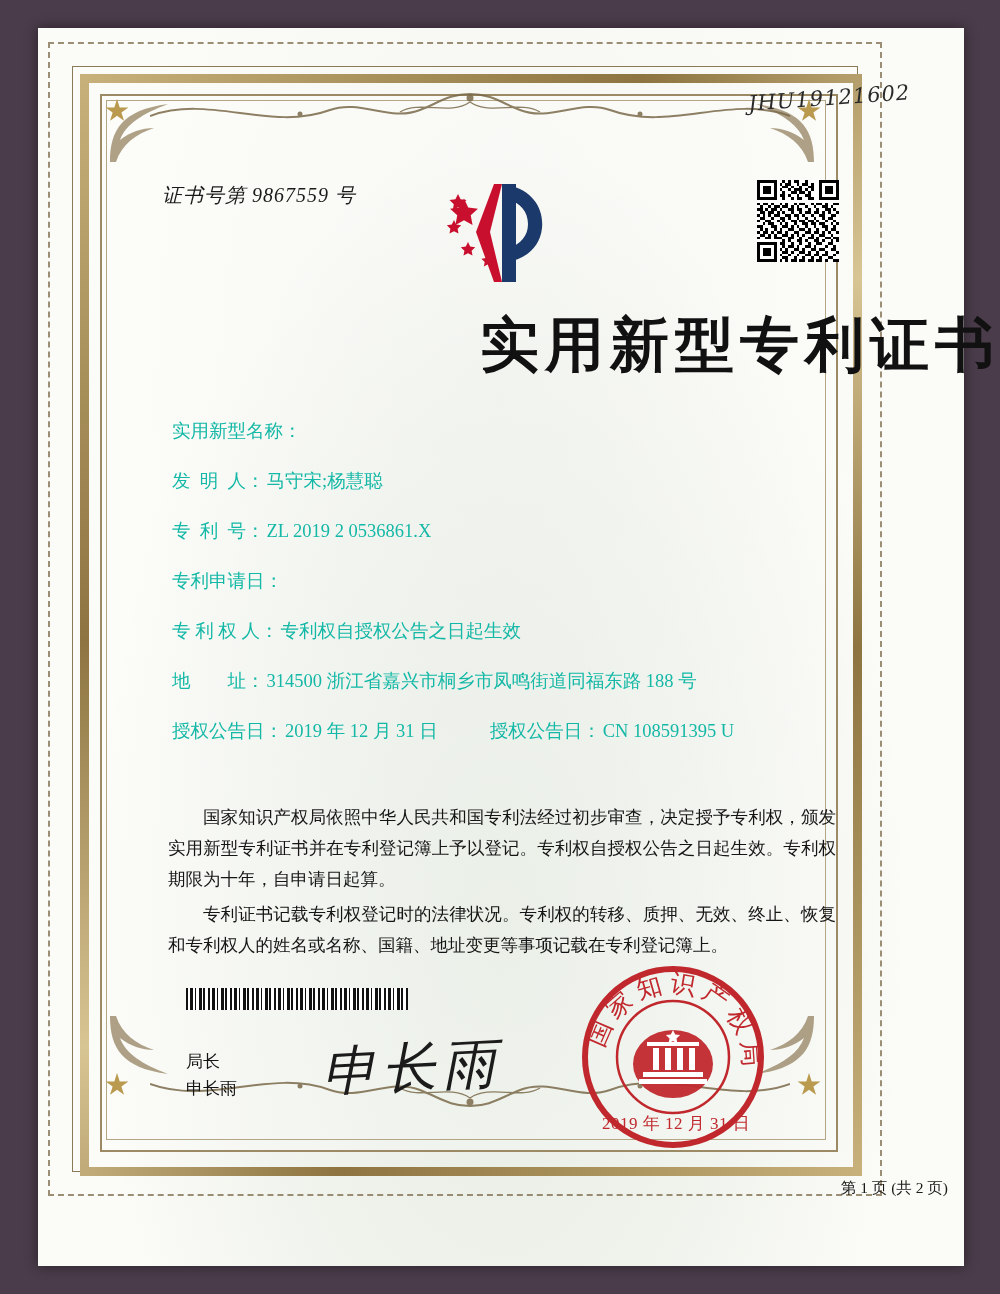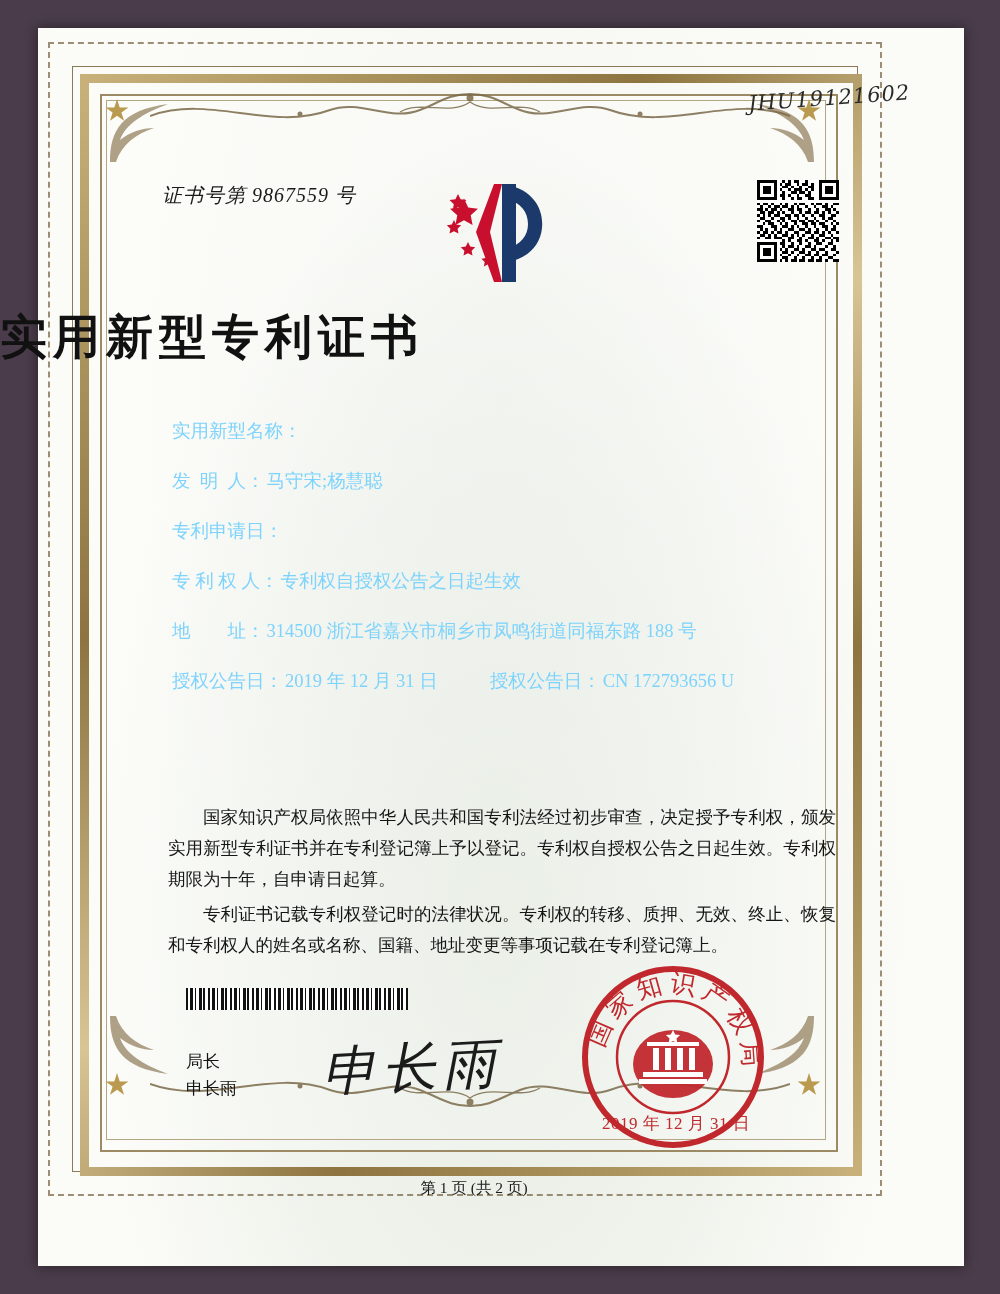--- a/index.html
+++ b/index.html
@@ -150,40 +150,40 @@
     width: 82px; height: 82px;
     background: #fff;
   }
   .qr svg { display: block; width: 82px; height: 82px; }
 
   
   .title {
     position: absolute;
     left: 0; top: 306px;
     width: 1000px;
-    text-align: left;
-    font-size: 47px;
+    text-align: right;
+    font-size: 59px;
     font-weight: bold;
     letter-spacing: 6px;
     color: #111;
     font-family: "DejaVu Serif", "Liberation Serif", serif;
   }
 
   
   .fields {
     position: absolute;
     left: 172px; top: 418px;
     width: 660px;
   }
   .field-row {
     display: flex;
     align-items: baseline;
     margin-bottom: 25px;
     font-size: 18.5px;
-    color: #7dd3fc;
+    color: #14b8a6;
   }
   .field-label {
     white-space: pre;
     flex: 0 0 auto;
   }
   .field-value {
     margin-left: 2px;
     flex: 1 1 auto;
   }
   .field-row.two-col .field-value { flex: 0 0 auto; }
@@ -251,21 +251,21 @@
     font-size: 17px;
     color: #c0282d;
     letter-spacing: .5px;
   }
 
   
   .footer {
     position: absolute;
     left: 0; top: 1178px;
     width: 948px;
-    text-align: center;
+    text-align: right;
     font-size: 15.5px;
     color: #1a1a1a;
   }
 </style>
 </head>
 <body>
 
 <div class="page">
   <div class="paper"></div>
 
@@ -388,36 +388,40 @@
 
   <div class="fields">
     <div class="field-row">
       <span class="field-label">实用新型名称：</span>
     </div>
     <div class="field-row">
       <span class="field-label">发  明  人：</span>
       <span class="field-value">马守宋;杨慧聪</span>
     </div>
     <div class="field-row">
+      <span class="field-label">专  利  号：</span>
+      <span class="field-value">ZL 2019 2 0536861.X</span>
+    </div>
+    <div class="field-row">
       <span class="field-label">专利申请日：</span>
     </div>
     <div class="field-row">
       <span class="field-label">专 利 权 人：</span>
       <span class="field-value">专利权自授权公告之日起生效</span>
     </div>
     <div class="field-row">
       <span class="field-label">地        址：</span>
       <span class="field-value">314500 浙江省嘉兴市桐乡市凤鸣街道同福东路 188 号</span>
     </div>
     <div class="field-row two-col">
       <span class="field-label">授权公告日：</span>
       <span class="field-value">2019 年 12 月 31 日</span>
       <span class="field-sep"></span>
       <span class="field-label">授权公告日：</span>
-      <span class="field-value">CN 172793656 U</span>
+      <span class="field-value">CN 108591395 U</span>
     </div>
   </div>
 
   <div class="body-text">
     <p>国家知识产权局依照中华人民共和国专利法经过初步审查，决定授予专利权，颁发实用新型专利证书并在专利登记簿上予以登记。专利权自授权公告之日起生效。专利权期限为十年，自申请日起算。</p>
     <p>专利证书记载专利权登记时的法律状况。专利权的转移、质押、无效、终止、恢复和专利权人的姓名或名称、国籍、地址变更等事项记载在专利登记簿上。</p>
   </div>
 
   <div class="barcode"></div>
 

